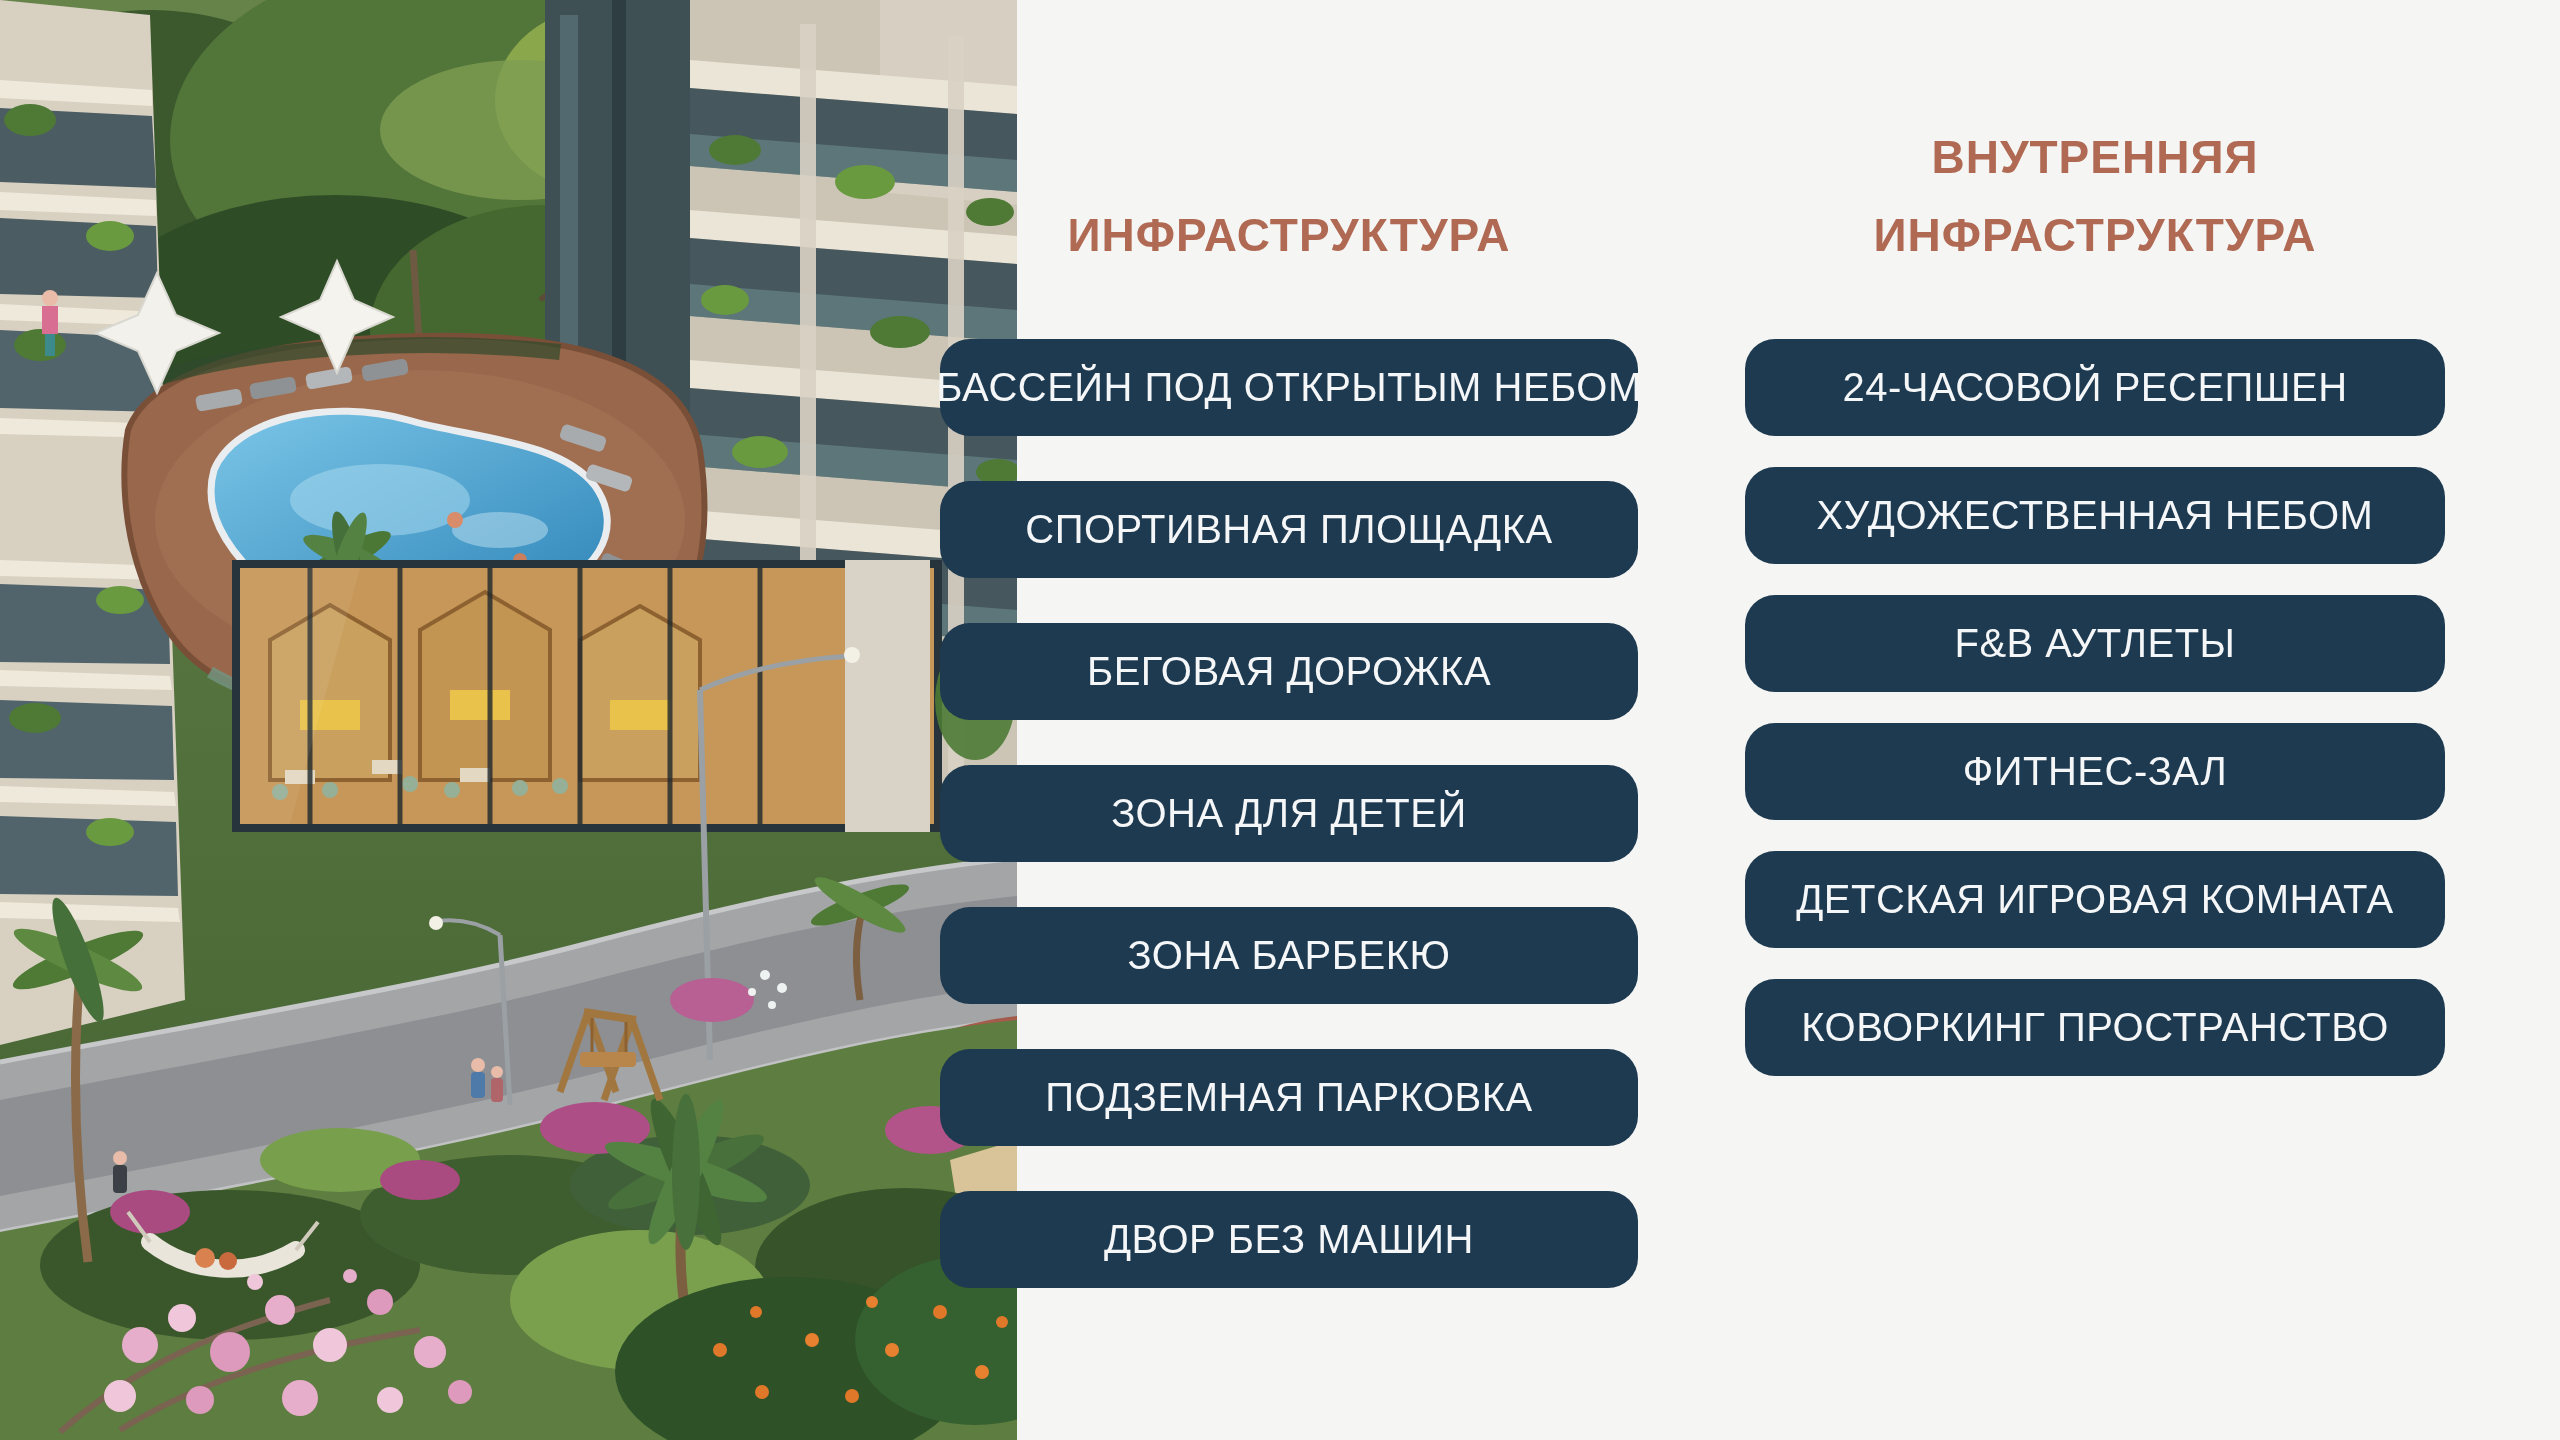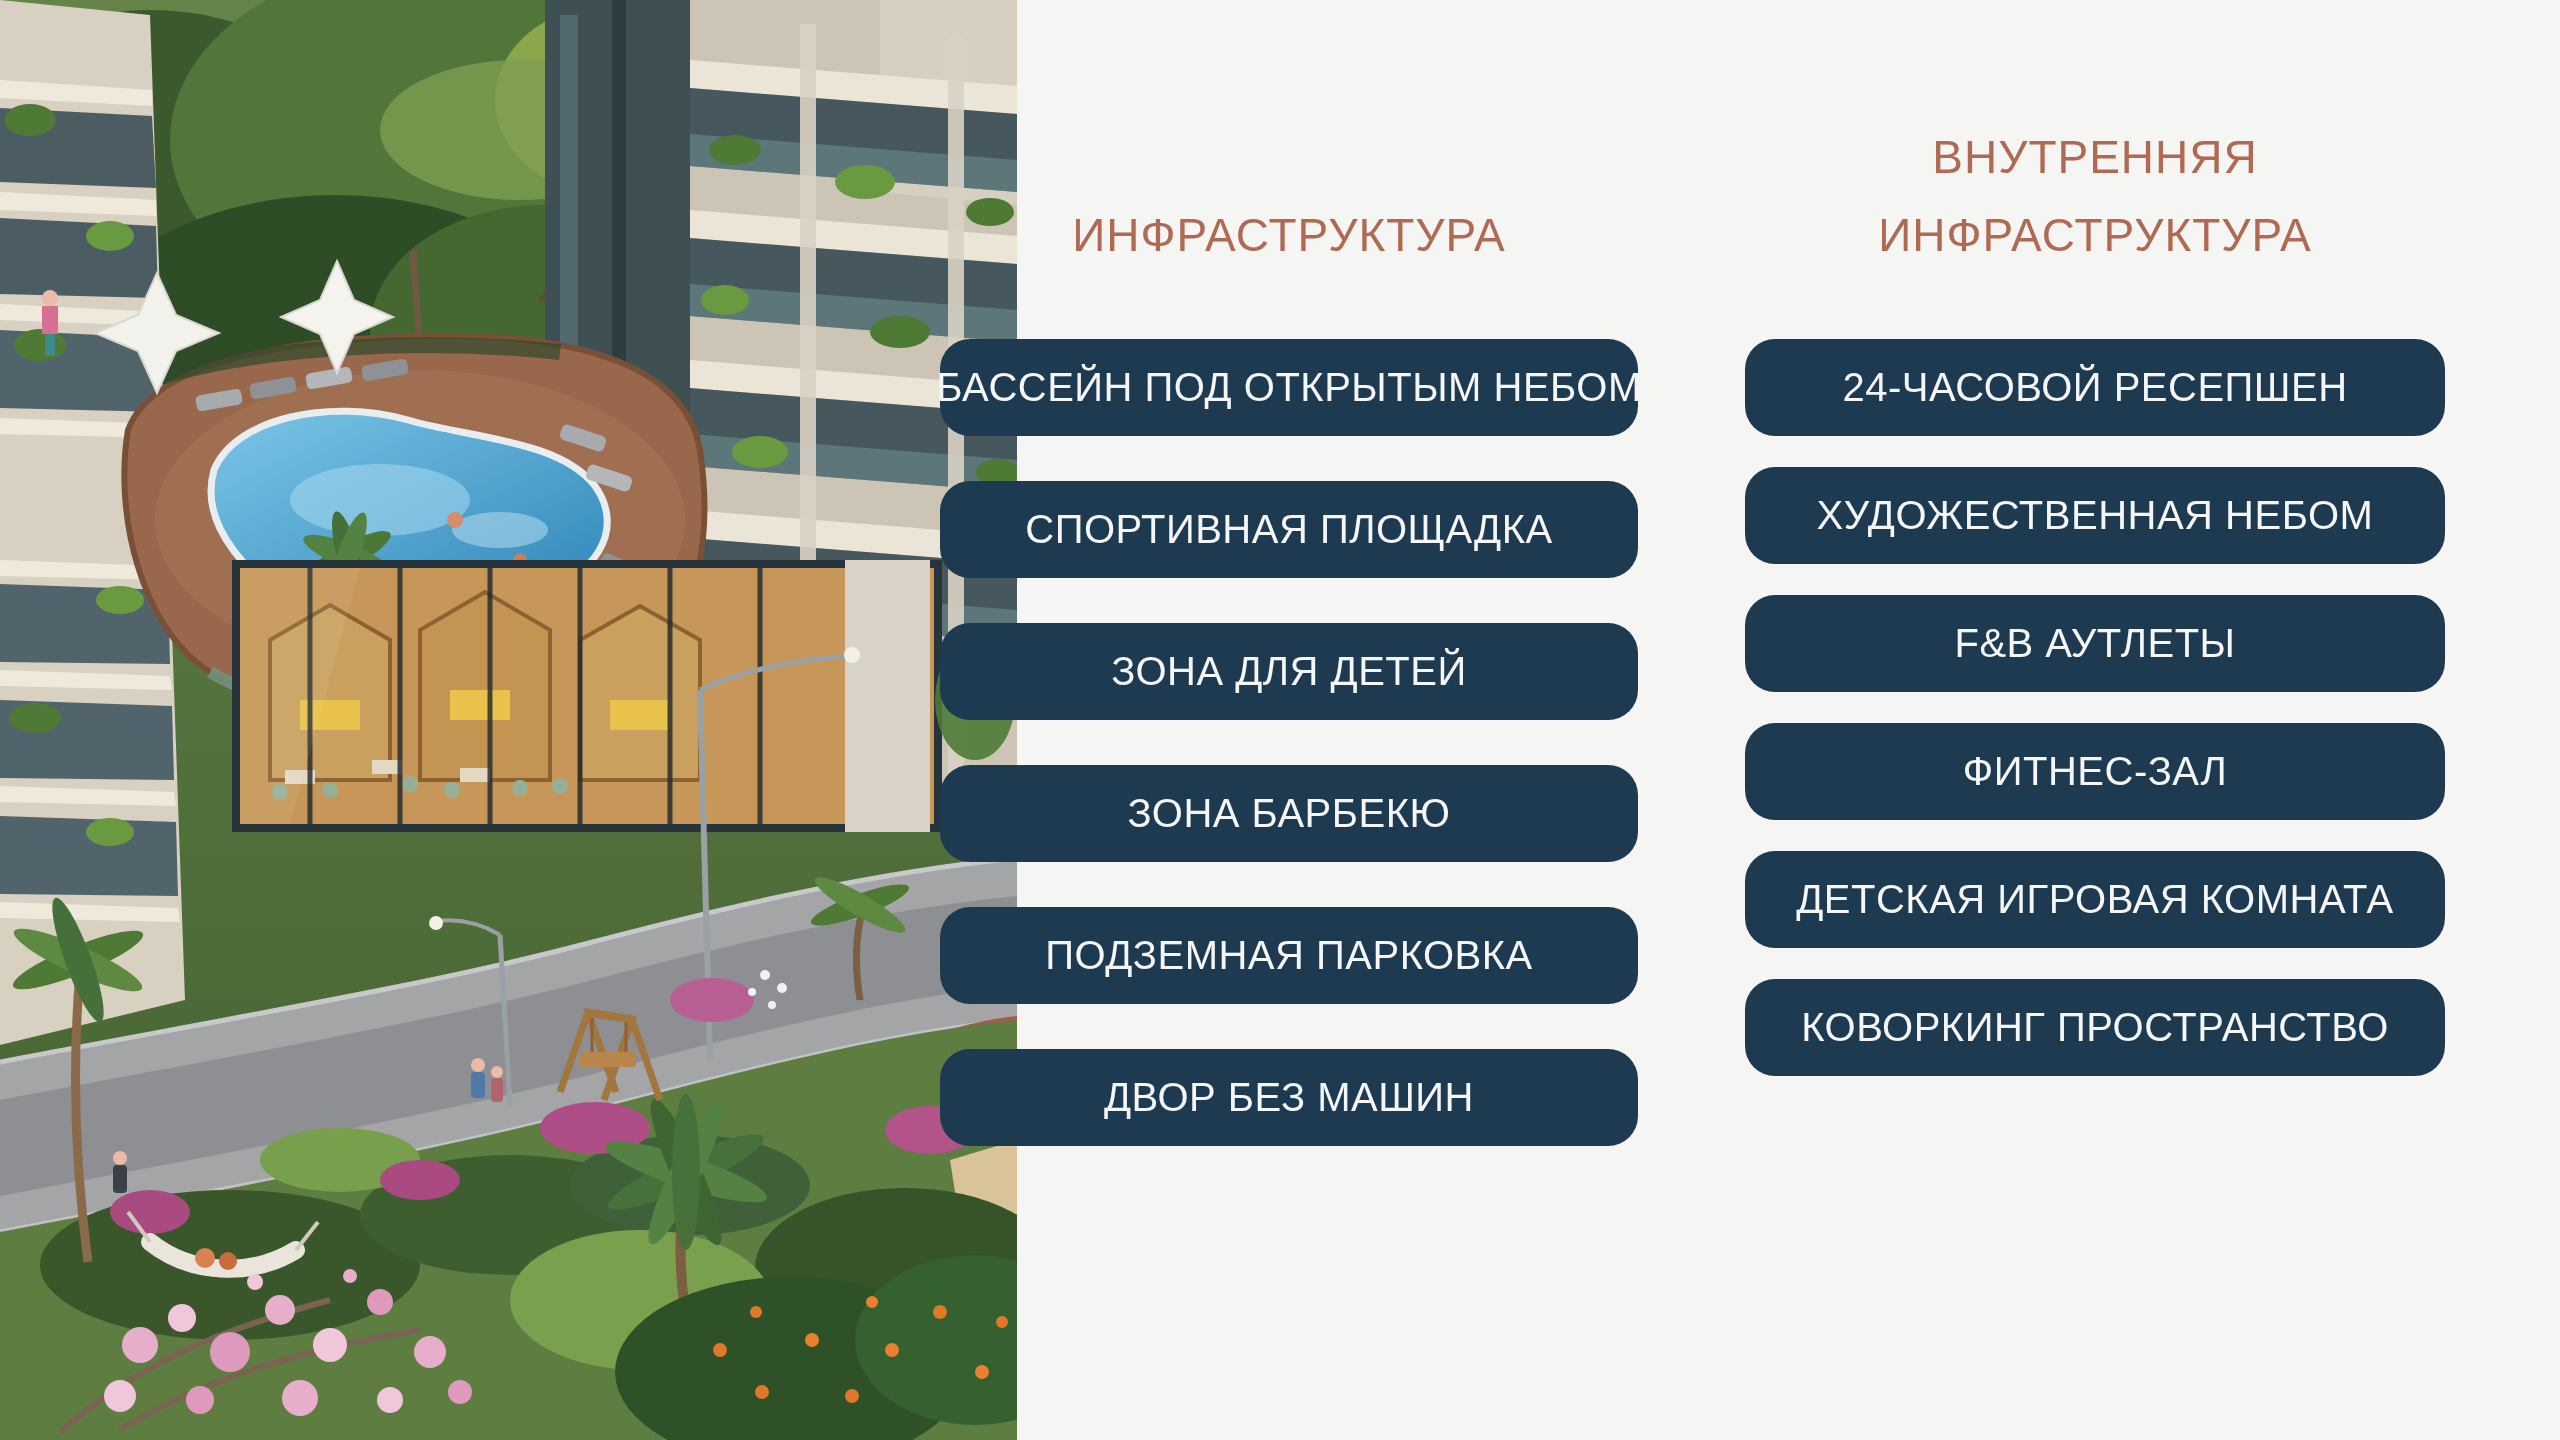--- a/index.html
+++ b/index.html
@@ -7,21 +7,21 @@
     width:2560px; height:1440px; position:relative; overflow:hidden;
     font-family:"Liberation Sans", sans-serif;
     background:var(--bg, #f5f5f4);
   }
   .photo-panel { position:absolute; left:0; top:0; width:1017px; height:1440px; }
   .photo-panel svg { display:block; }
 
   .col-title {
     position:absolute; text-align:center; z-index:3;
     color:var(--heading, #b06952);
-    font-size:46px; font-weight:400; line-height:78px; letter-spacing:1px;
+    font-size:46px; font-weight:700; line-height:78px; letter-spacing:1px;
   }
   #title-outdoor { left:940px; width:698px; top:196px; }
   #title-indoor  { left:1745px; width:700px; top:118px; }
 
   .pill-list {
     position:absolute; top:339px; z-index:3;
     display:flex; flex-direction:column; gap:45px;
   }
   #list-outdoor { left:940px;  width:698px; }
   #list-indoor  { left:1745px; width:700px;gap:31px; }
@@ -316,20 +316,21 @@
 <div class="col-title" id="title-outdoor">
     <div>ИНФРАСТРУКТУРА</div>
   </div>
 <div class="col-title" id="title-indoor">
     <div>ВНУТРЕННЯЯ</div>
     <div>ИНФРАСТРУКТУРА</div>
   </div>
 <div class="pill-list" id="list-outdoor">
     <div class="pill">БАССЕЙН ПОД ОТКРЫТЫМ НЕБОМ</div>
     <div class="pill">СПОРТИВНАЯ ПЛОЩАДКА</div>
+    <div class="pill">БЕГОВАЯ ДОРОЖКА</div>
     <div class="pill">ЗОНА ДЛЯ ДЕТЕЙ</div>
     <div class="pill">ЗОНА БАРБЕКЮ</div>
     <div class="pill">ПОДЗЕМНАЯ ПАРКОВКА</div>
     <div class="pill">ДВОР БЕЗ МАШИН</div>
   </div>
 <div class="pill-list" id="list-indoor">
     <div class="pill">24-ЧАСОВОЙ РЕСЕПШЕН</div>
     <div class="pill">ХУДОЖЕСТВЕННАЯ НЕБОМ</div>
     <div class="pill">F&amp;B АУТЛЕТЫ</div>
     <div class="pill">ФИТНЕС-ЗАЛ</div>

